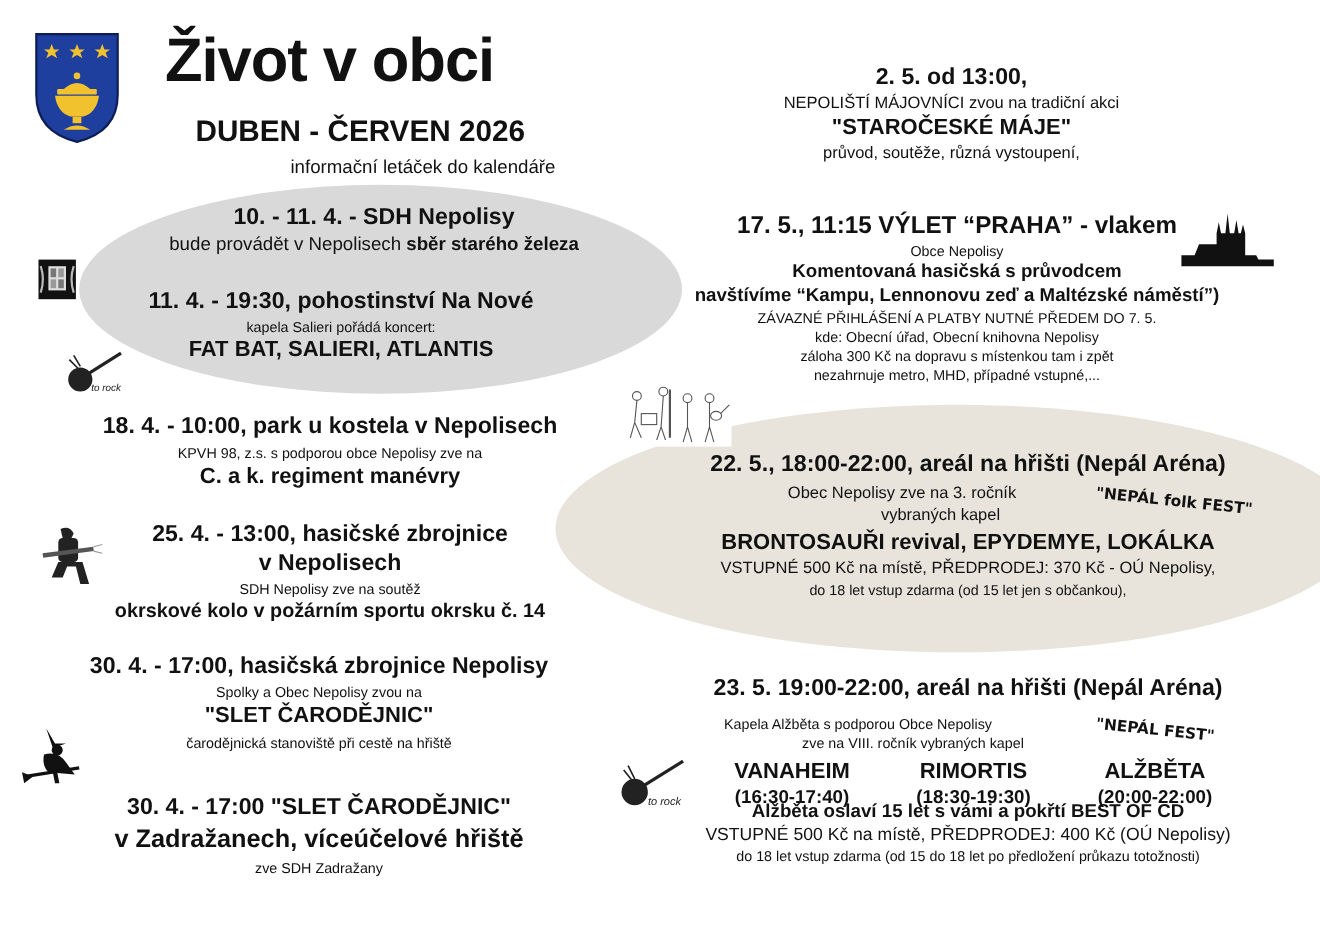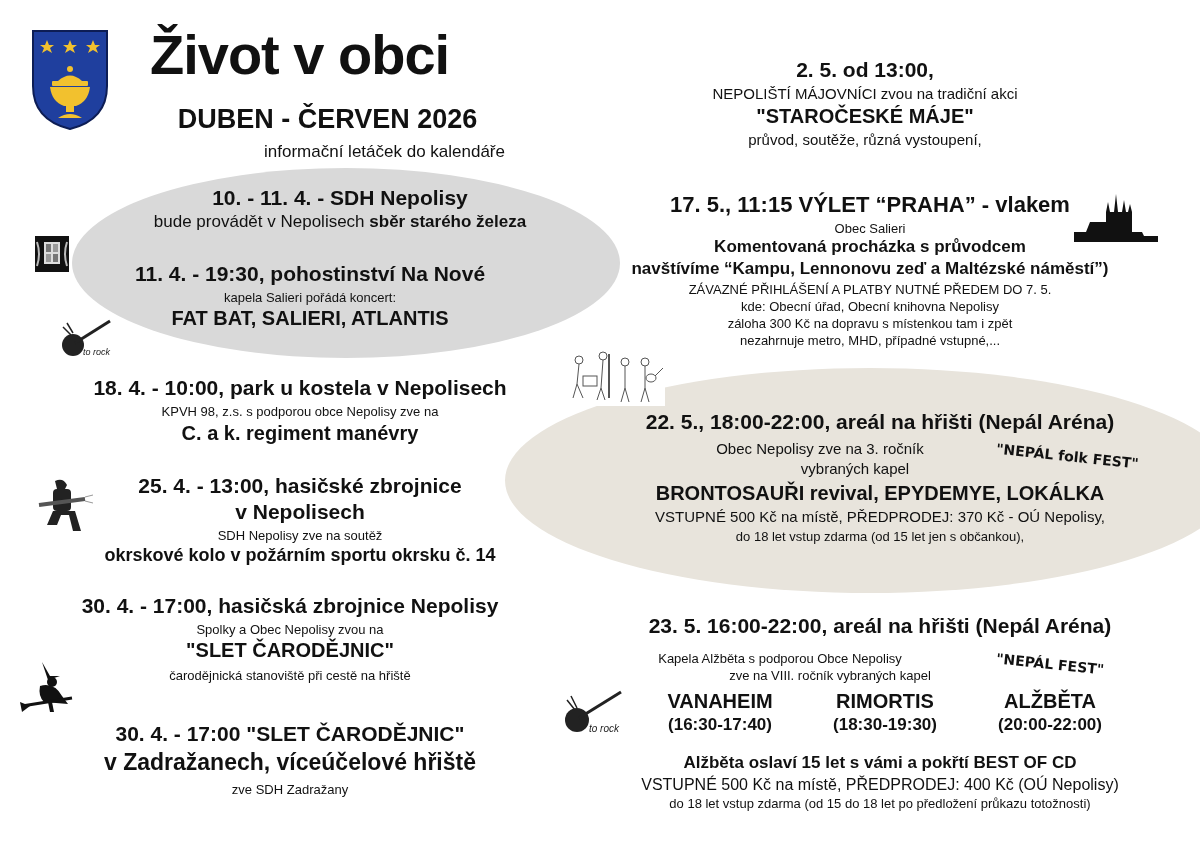--- a/index.html
+++ b/index.html
@@ -124,22 +124,22 @@
 
 <div class="abs c" style="left:640px; top:58px; width:450px;">
   <div class="h1">2. 5. od 13:00,</div>
   <div class="s" style="font-size:15px; margin-top:3px;">NEPOLIŠTÍ MÁJOVNÍCI  zvou na tradiční akci</div>
   <div class="h2" style="margin-top:3px;">"STAROČESKÉ MÁJE"</div>
   <div class="n" style="margin-top:3px;">průvod, soutěže, různá vystoupení,</div>
 </div>
 
 <div class="abs c" style="left:580px; top:192px; width:580px;">
   <div class="h1" style="font-size:22px;">17. 5., 11:15 VÝLET “PRAHA” - vlakem</div>
-  <div class="s" style="margin-top:3px;">Obec Salieri</div>
-  <div class="b" style="font-size:17px; margin-top:1px;">Komentovaná procházka s průvodcem</div>
+  <div class="s" style="margin-top:3px;">Obce Nepolisy</div>
+  <div class="b" style="font-size:17px; margin-top:1px;">Komentovaná hasičská s průvodcem</div>
   <div class="b" style="font-size:17px; margin-top:2px;">navštívíme “Kampu, Lennonovu zeď a Maltézské náměstí”)</div>
   <div class="s" style="margin-top:3px;">ZÁVAZNÉ PŘIHLÁŠENÍ A PLATBY NUTNÉ PŘEDEM DO 7. 5.</div>
   <div class="s" style="margin-top:2px;">kde: Obecní úřad, Obecní knihovna Nepolisy</div>
   <div class="s" style="margin-top:2px;">záloha 300 Kč na dopravu s místenkou tam i zpět</div>
   <div class="s" style="margin-top:2px;">nezahrnuje metro, MHD, případné vstupné,...</div>
 </div>
 
 <div class="abs" style="left:1072px; top:190px; width:90px; height:56px;">
   <svg width="90" height="56" viewBox="0 0 90 56">
     <path d="M2 52 L2 42 L14 42 L18 32 L34 32 L34 22 L36 12 L38 22 L42 22 L44 4 L46 22 L50 22 L52 10 L54 22 L56 22 L58 14 L60 22 L60 42 L70 42 L72 46 L86 46 L86 52 Z" fill="#111"></path>
@@ -167,21 +167,21 @@
   <div class="h1">22. 5., 18:00-22:00, areál na hřišti (Nepál Aréna)</div>
   <div class="n" style="margin-top:6px; margin-left:-120px;">Obec Nepolisy zve na 3. ročník</div>
   <div class="n" style="margin-top:3px; margin-left:-50px;">vybraných kapel</div>
   <div class="h2" style="margin-top:5px;">BRONTOSAUŘI revival, EPYDEMYE, LOKÁLKA</div>
   <div class="n" style="margin-top:3px;">VSTUPNÉ 500 Kč na místě, PŘEDPRODEJ: 370 Kč - OÚ Nepolisy,</div>
   <div class="s" style="margin-top:4px;">do 18 let vstup zdarma (od 15 let jen s občankou),</div>
 </div>
 <div class="abs tag" style="left:996px; top:448px; transform:rotate(6deg);">"NEPÁL folk FEST"</div>
 
 <div class="abs c" style="left:560px; top:614px; width:640px;">
-  <div class="h1">23. 5. 16:00-22:00, areál na hřišti (Nepál Aréna)</div>
+  <div class="h1">23. 5. 19:00-22:00, areál na hřišti (Nepál Aréna)</div>
 </div>
 <div class="abs c s" style="left:590px; top:651px; width:380px;">Kapela Alžběta s podporou Obce Nepolisy</div>
 <div class="abs c s" style="left:640px; top:668px; width:380px;">zve na VIII. ročník vybraných kapel</div>
 <div class="abs tag" style="left:996px; top:656px; transform:rotate(6deg);">"NEPÁL FEST"</div>
 
 <div class="abs" style="left:557px; top:686px; width:70px; height:56px;">
   <svg width="70" height="56" viewBox="0 0 70 56">
     <circle cx="20" cy="34" r="12" fill="#222"></circle>
     <line x1="22" y1="32" x2="64" y2="6" stroke="#222" stroke-width="3"></line>
     <path d="M10 14 L18 24 M14 10 L20 22" stroke="#222" stroke-width="1.5"></path>
@@ -197,17 +197,17 @@
   <div class="abs c" style="left:165px; top:0; width:160px;">
     <div class="h2">RIMORTIS</div>
     <div class="b" style="font-size:17px; margin-top:2px;">(18:30-19:30)</div>
   </div>
   <div class="abs c" style="left:330px; top:0; width:160px;">
     <div class="h2">ALŽBĚTA</div>
     <div class="b" style="font-size:17px; margin-top:2px;">(20:00-22:00)</div>
   </div>
 </div>
 
-<div class="abs c" style="left:560px; top:753px; width:640px;">
+<div class="abs c" style="left:560px; top:728px; width:640px;">
   <div class="b" style="font-size:17px;">Alžběta oslaví 15 let s vámi a pokřtí BEST OF CD</div>
   <div class="n" style="font-size:16px; margin-top:3px;">VSTUPNÉ 500 Kč na místě, PŘEDPRODEJ: 400 Kč (OÚ Nepolisy)</div>
   <div class="s" style="margin-top:2px;">do 18 let vstup zdarma (od 15 do 18 let po předložení průkazu totožnosti)</div>
 </div>
 
 </body></html>

